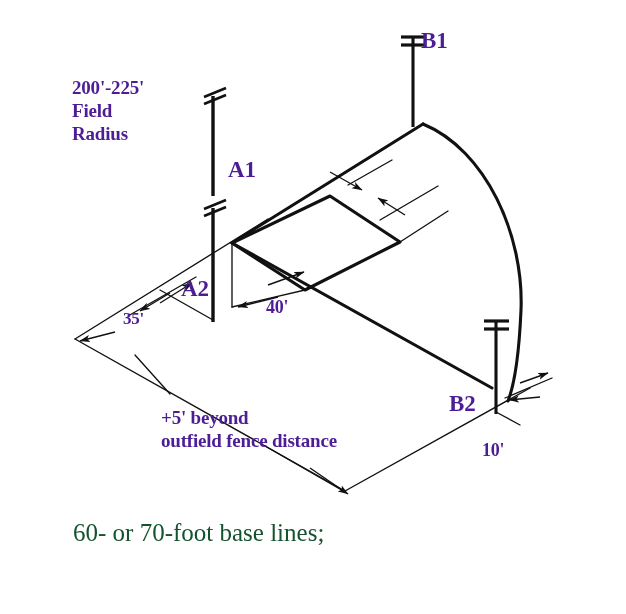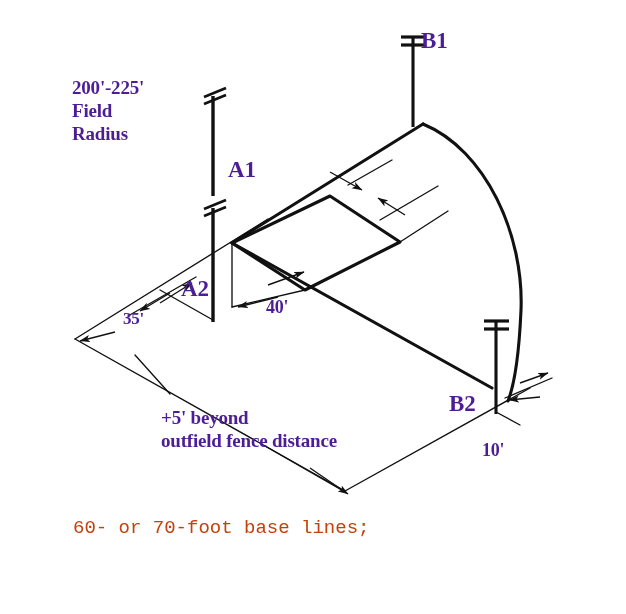--- a/index.html
+++ b/index.html
@@ -38,23 +38,23 @@
     font-size: 19px;
   }
   .lbl-dim {
     font-size: 18px;
   }
   .lbl-dim-sm {
     font-size: 17px;
   }
   .caption {
     position: absolute;
-    font-family: Liberation Mono, monospace;
-    font-size: 19px;
-    color: #c2410c;
+    font-family: Liberation Serif, serif;
+    font-size: 25px;
+    color: #14532d;
     line-height: 1.42;
     white-space: pre;
     font-weight: normal;
   }
 </style>
 </head>
 <body>
 
 <div id="page">
 

